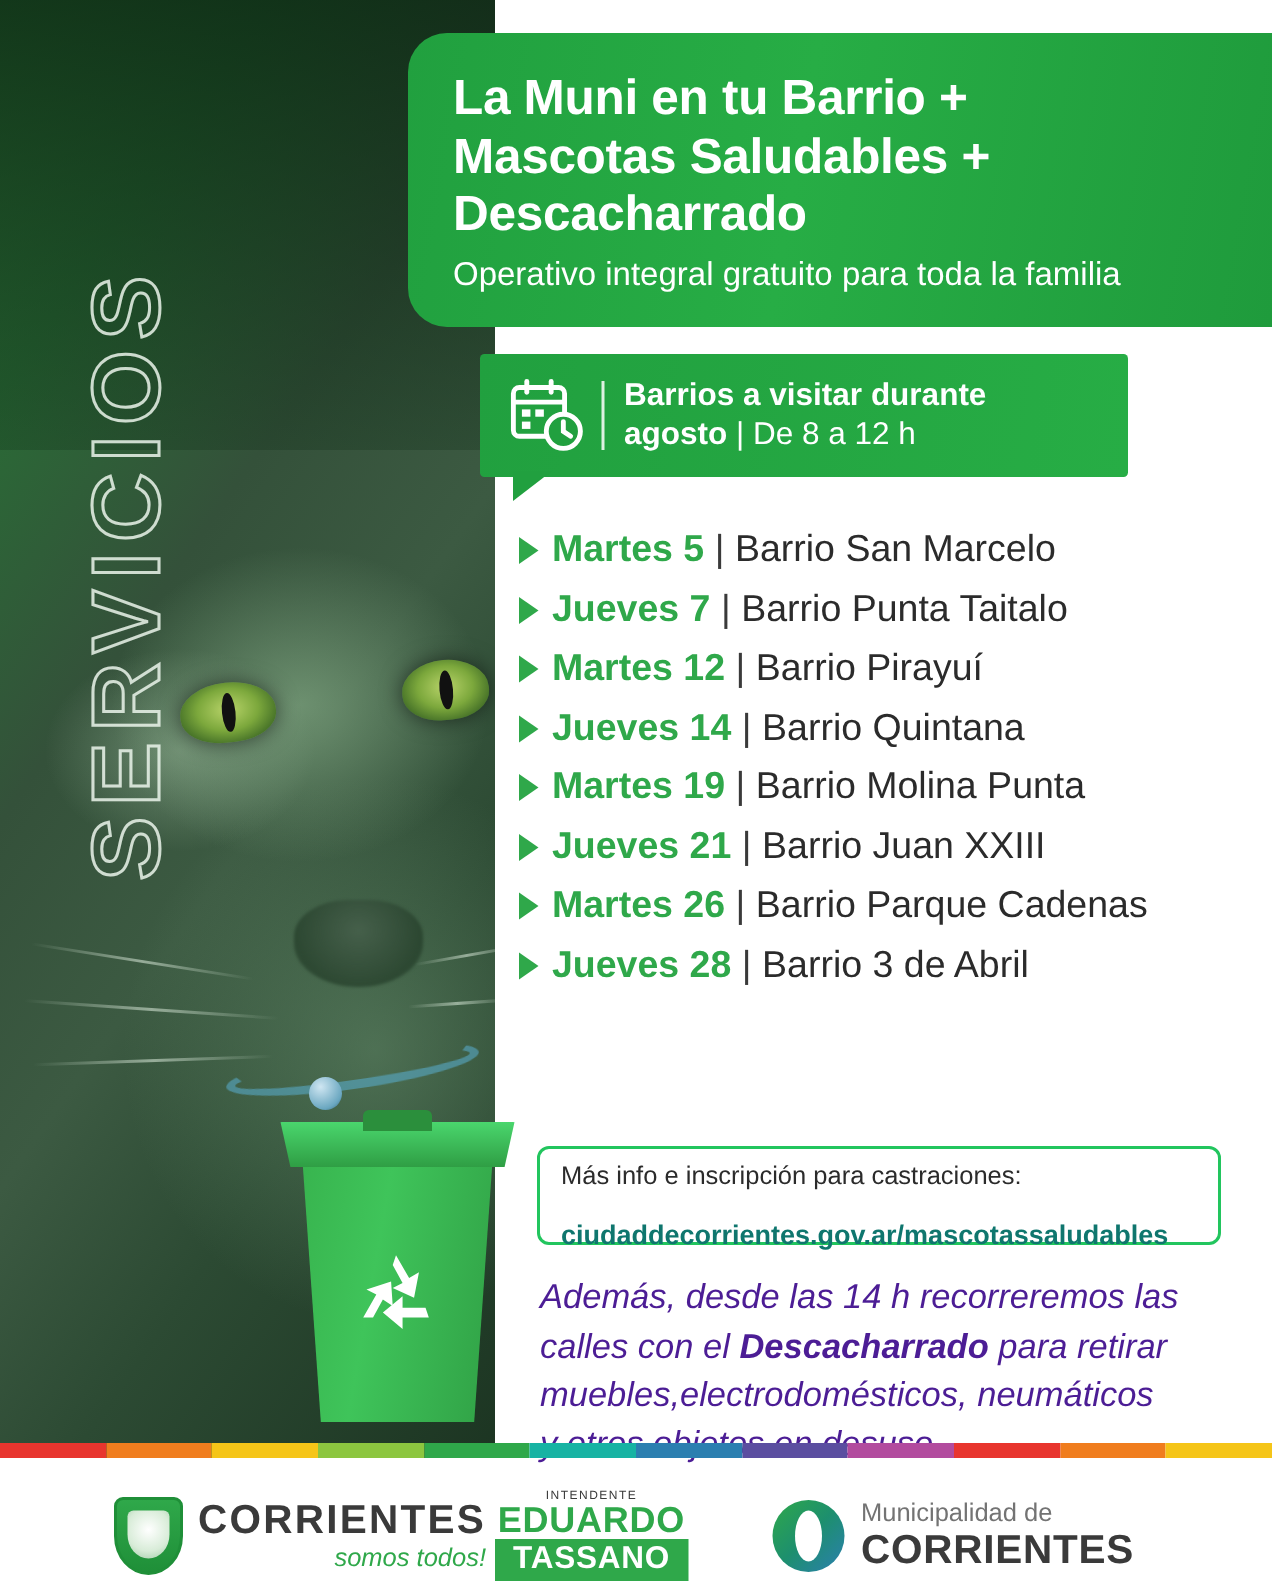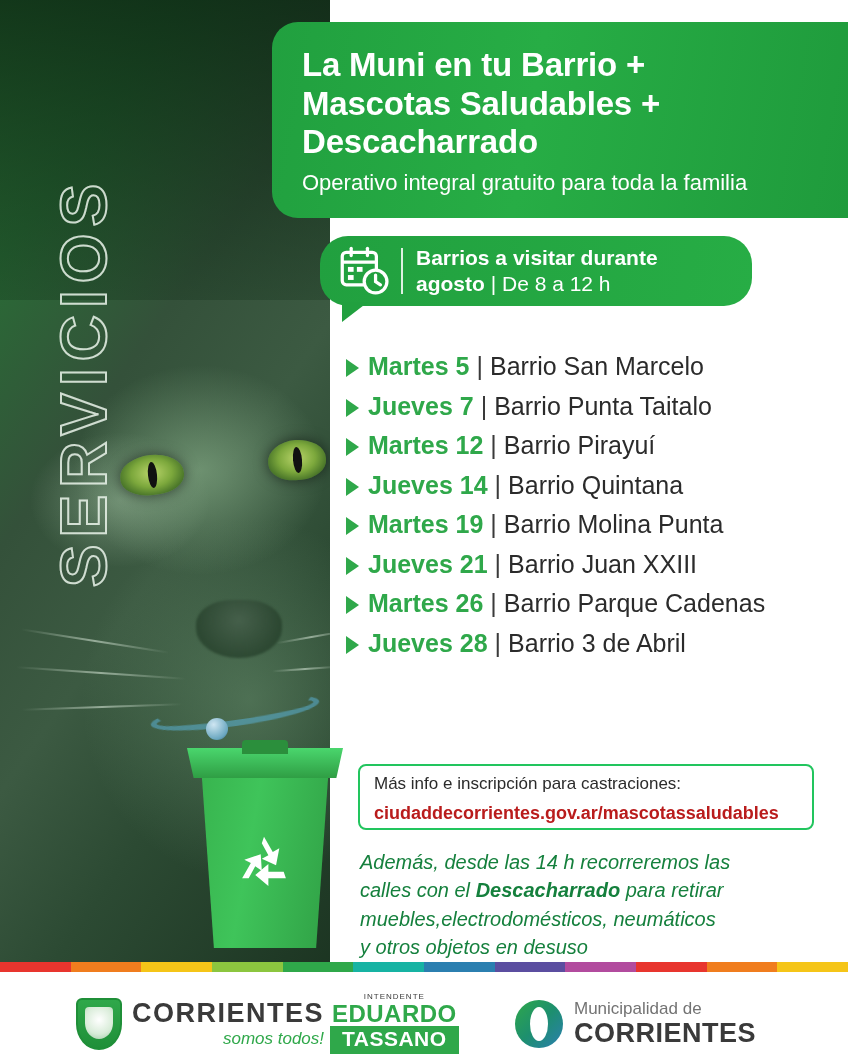--- a/index.html
+++ b/index.html
@@ -148,23 +148,23 @@
     margin-top: 8px;
     color: #ffffff;
     font-size: 22px;
     font-weight: 400;
   }
 
   
   .callout {
     position: absolute;
     left: 320px; top: 236px;
-    width: 432px; height: 70px;
+    width: 432px; height: 82px;
     background: linear-gradient(100deg, #21a03f 0%, #27ad45 100%);
-    border-radius: 28px;
+    border-radius: 3px;
     display: flex;
     align-items: center;
     padding: 0 16px 0 18px;
   }
   .callout:after {
     content: "";
     position: absolute;
     left: 22px; bottom: -16px;
     width: 0; height: 0;
     border-left: 0 solid transparent;
@@ -225,31 +225,31 @@
   
   .info-box {
     position: absolute;
     left: 358px; top: 764px;
     width: 456px; height: 66px;
     border: 2px solid #22c55e;
     border-radius: 8px;
     padding: 8px 12px 6px 14px;
   }
   .info-line1 { color: #2b2b2b; font-size: 17px; }
-  .info-line2 { color: #b91c1c; font-size: 18px; font-weight: 700; margin-top: 9px; }
+  .info-line2 { color: #0f766e; font-size: 18px; font-weight: 700; margin-top: 19px; }
 
   
   .footnote {
     position: absolute;
     left: 360px; top: 848px;
     width: 470px;
     font-style: italic;
-    font-size: 20px;
+    font-size: 23px;
     line-height: 1.42;
-    color: #15803d;
+    color: #4c1d95;
   }
   .footnote b { font-weight: 700; }
 
   
   .color-strip {
     position: absolute;
     left: 0; bottom: 88px;
     width: 848px; height: 10px;
     display: flex;
   }

